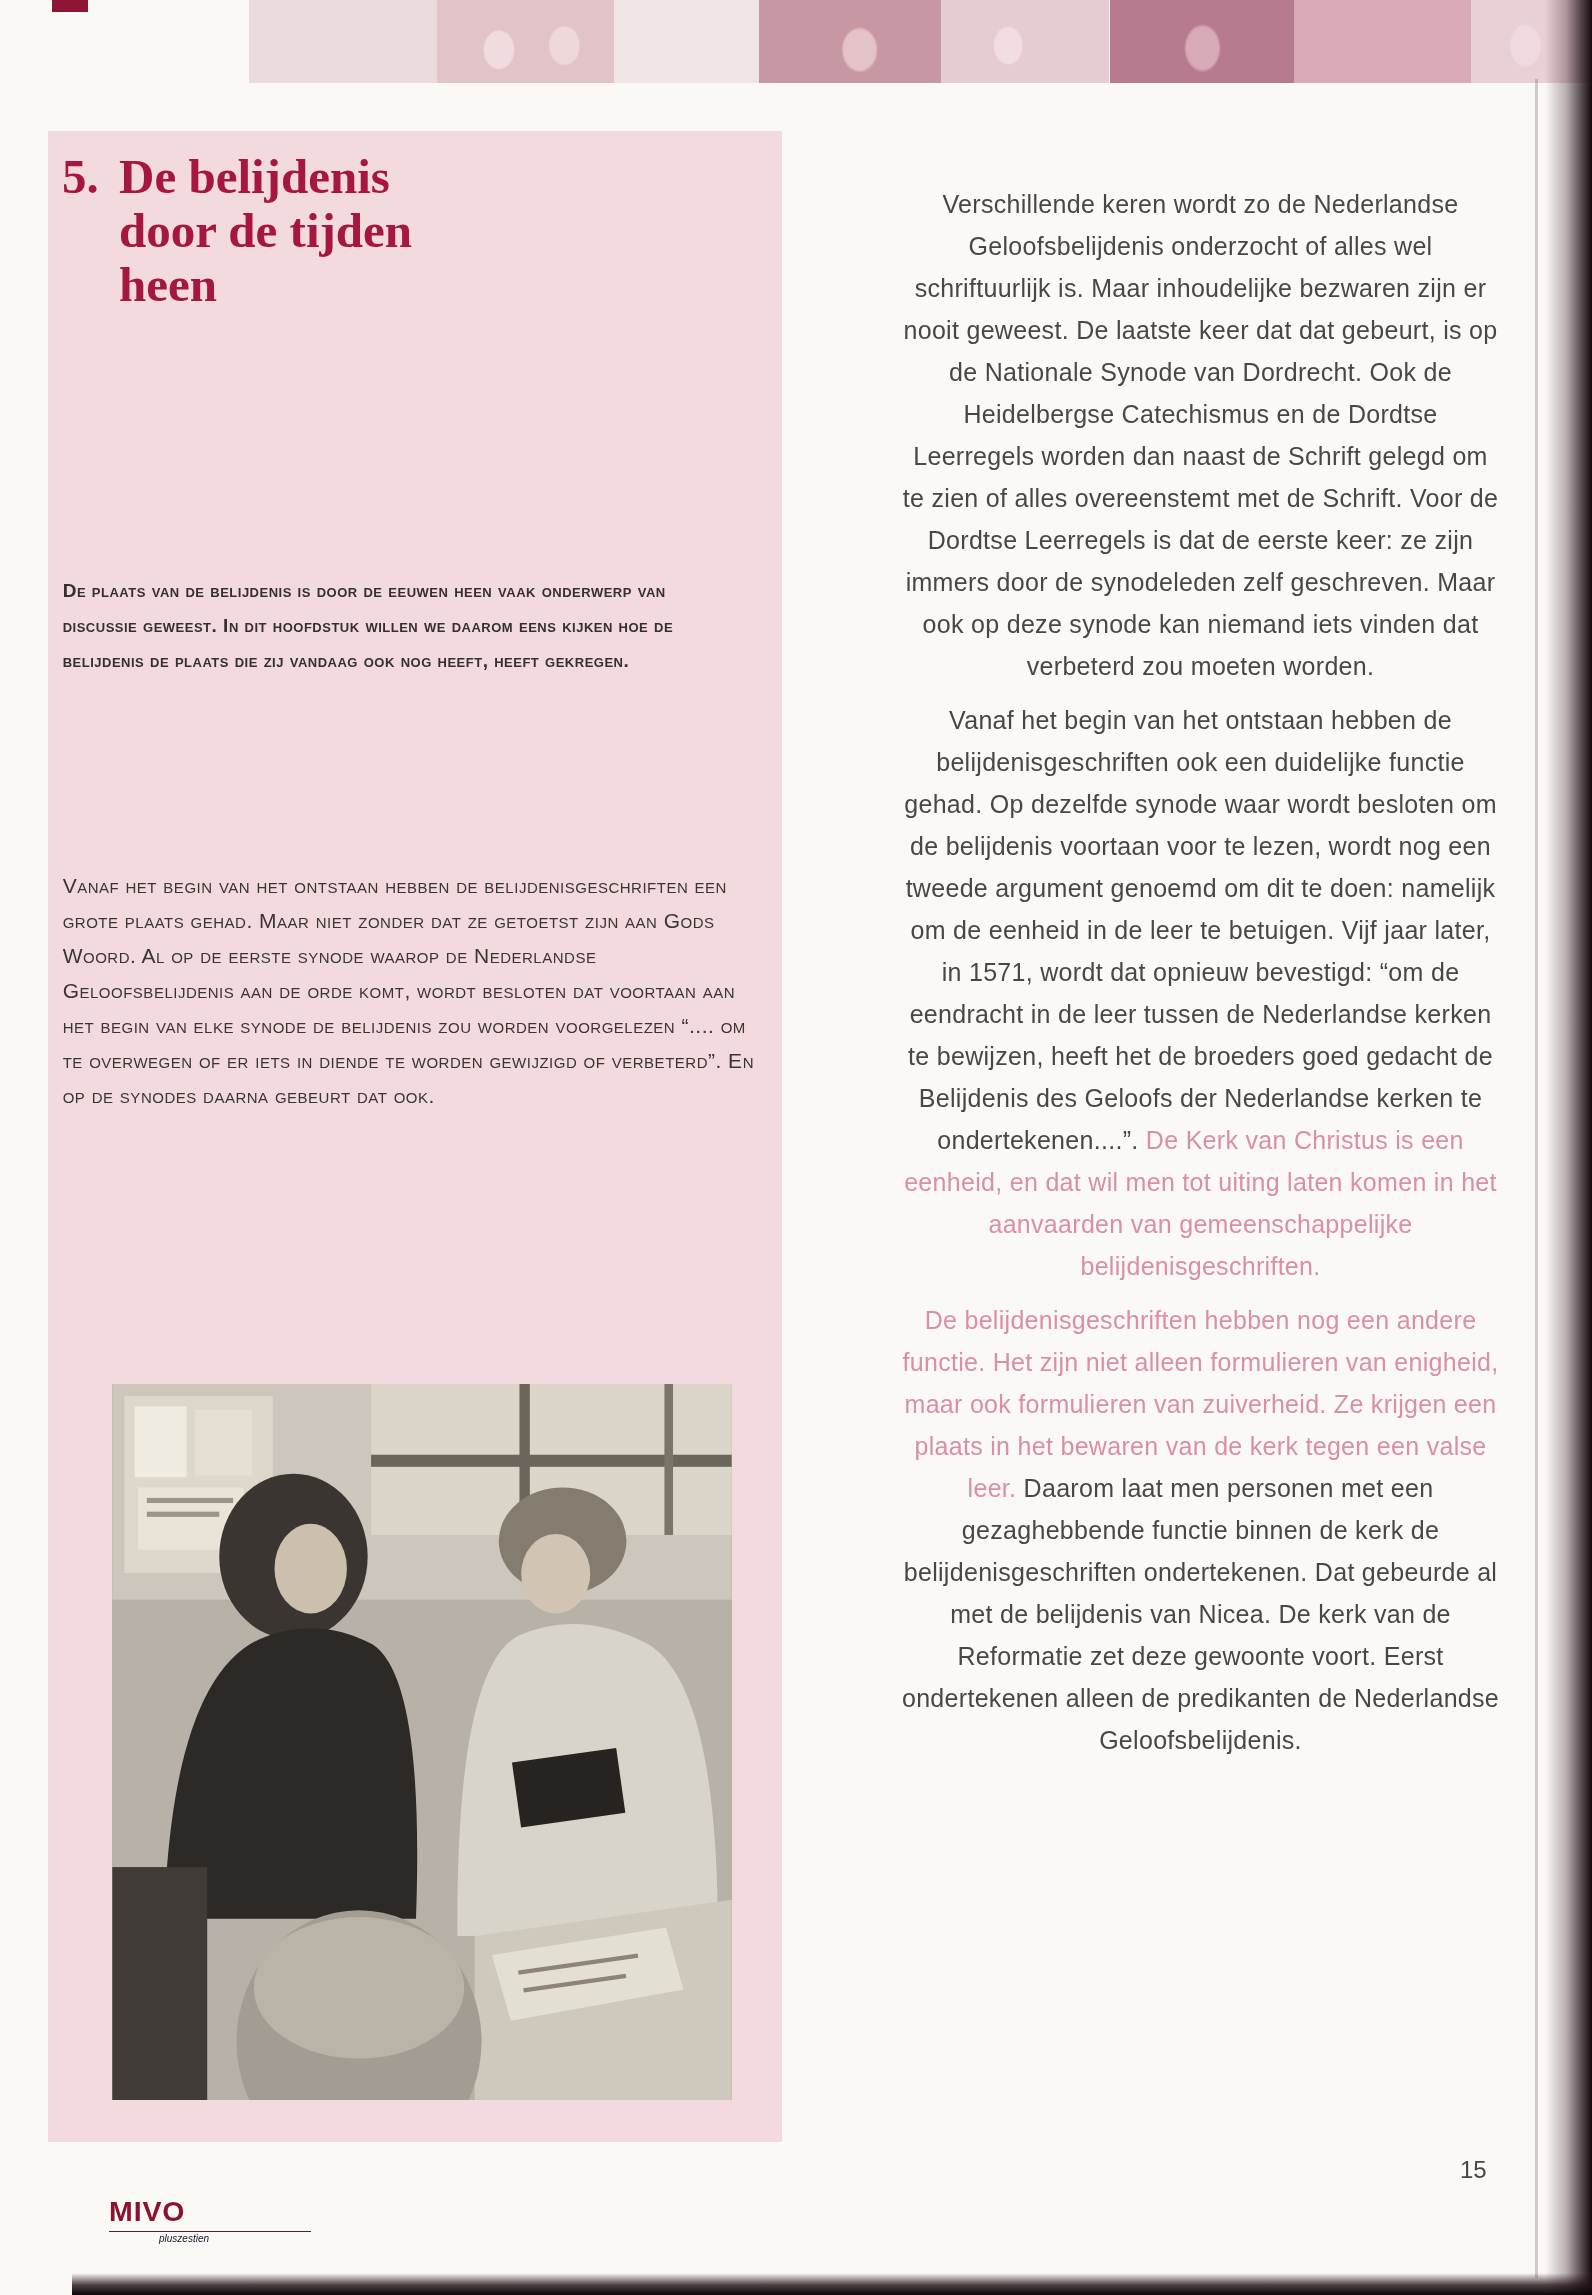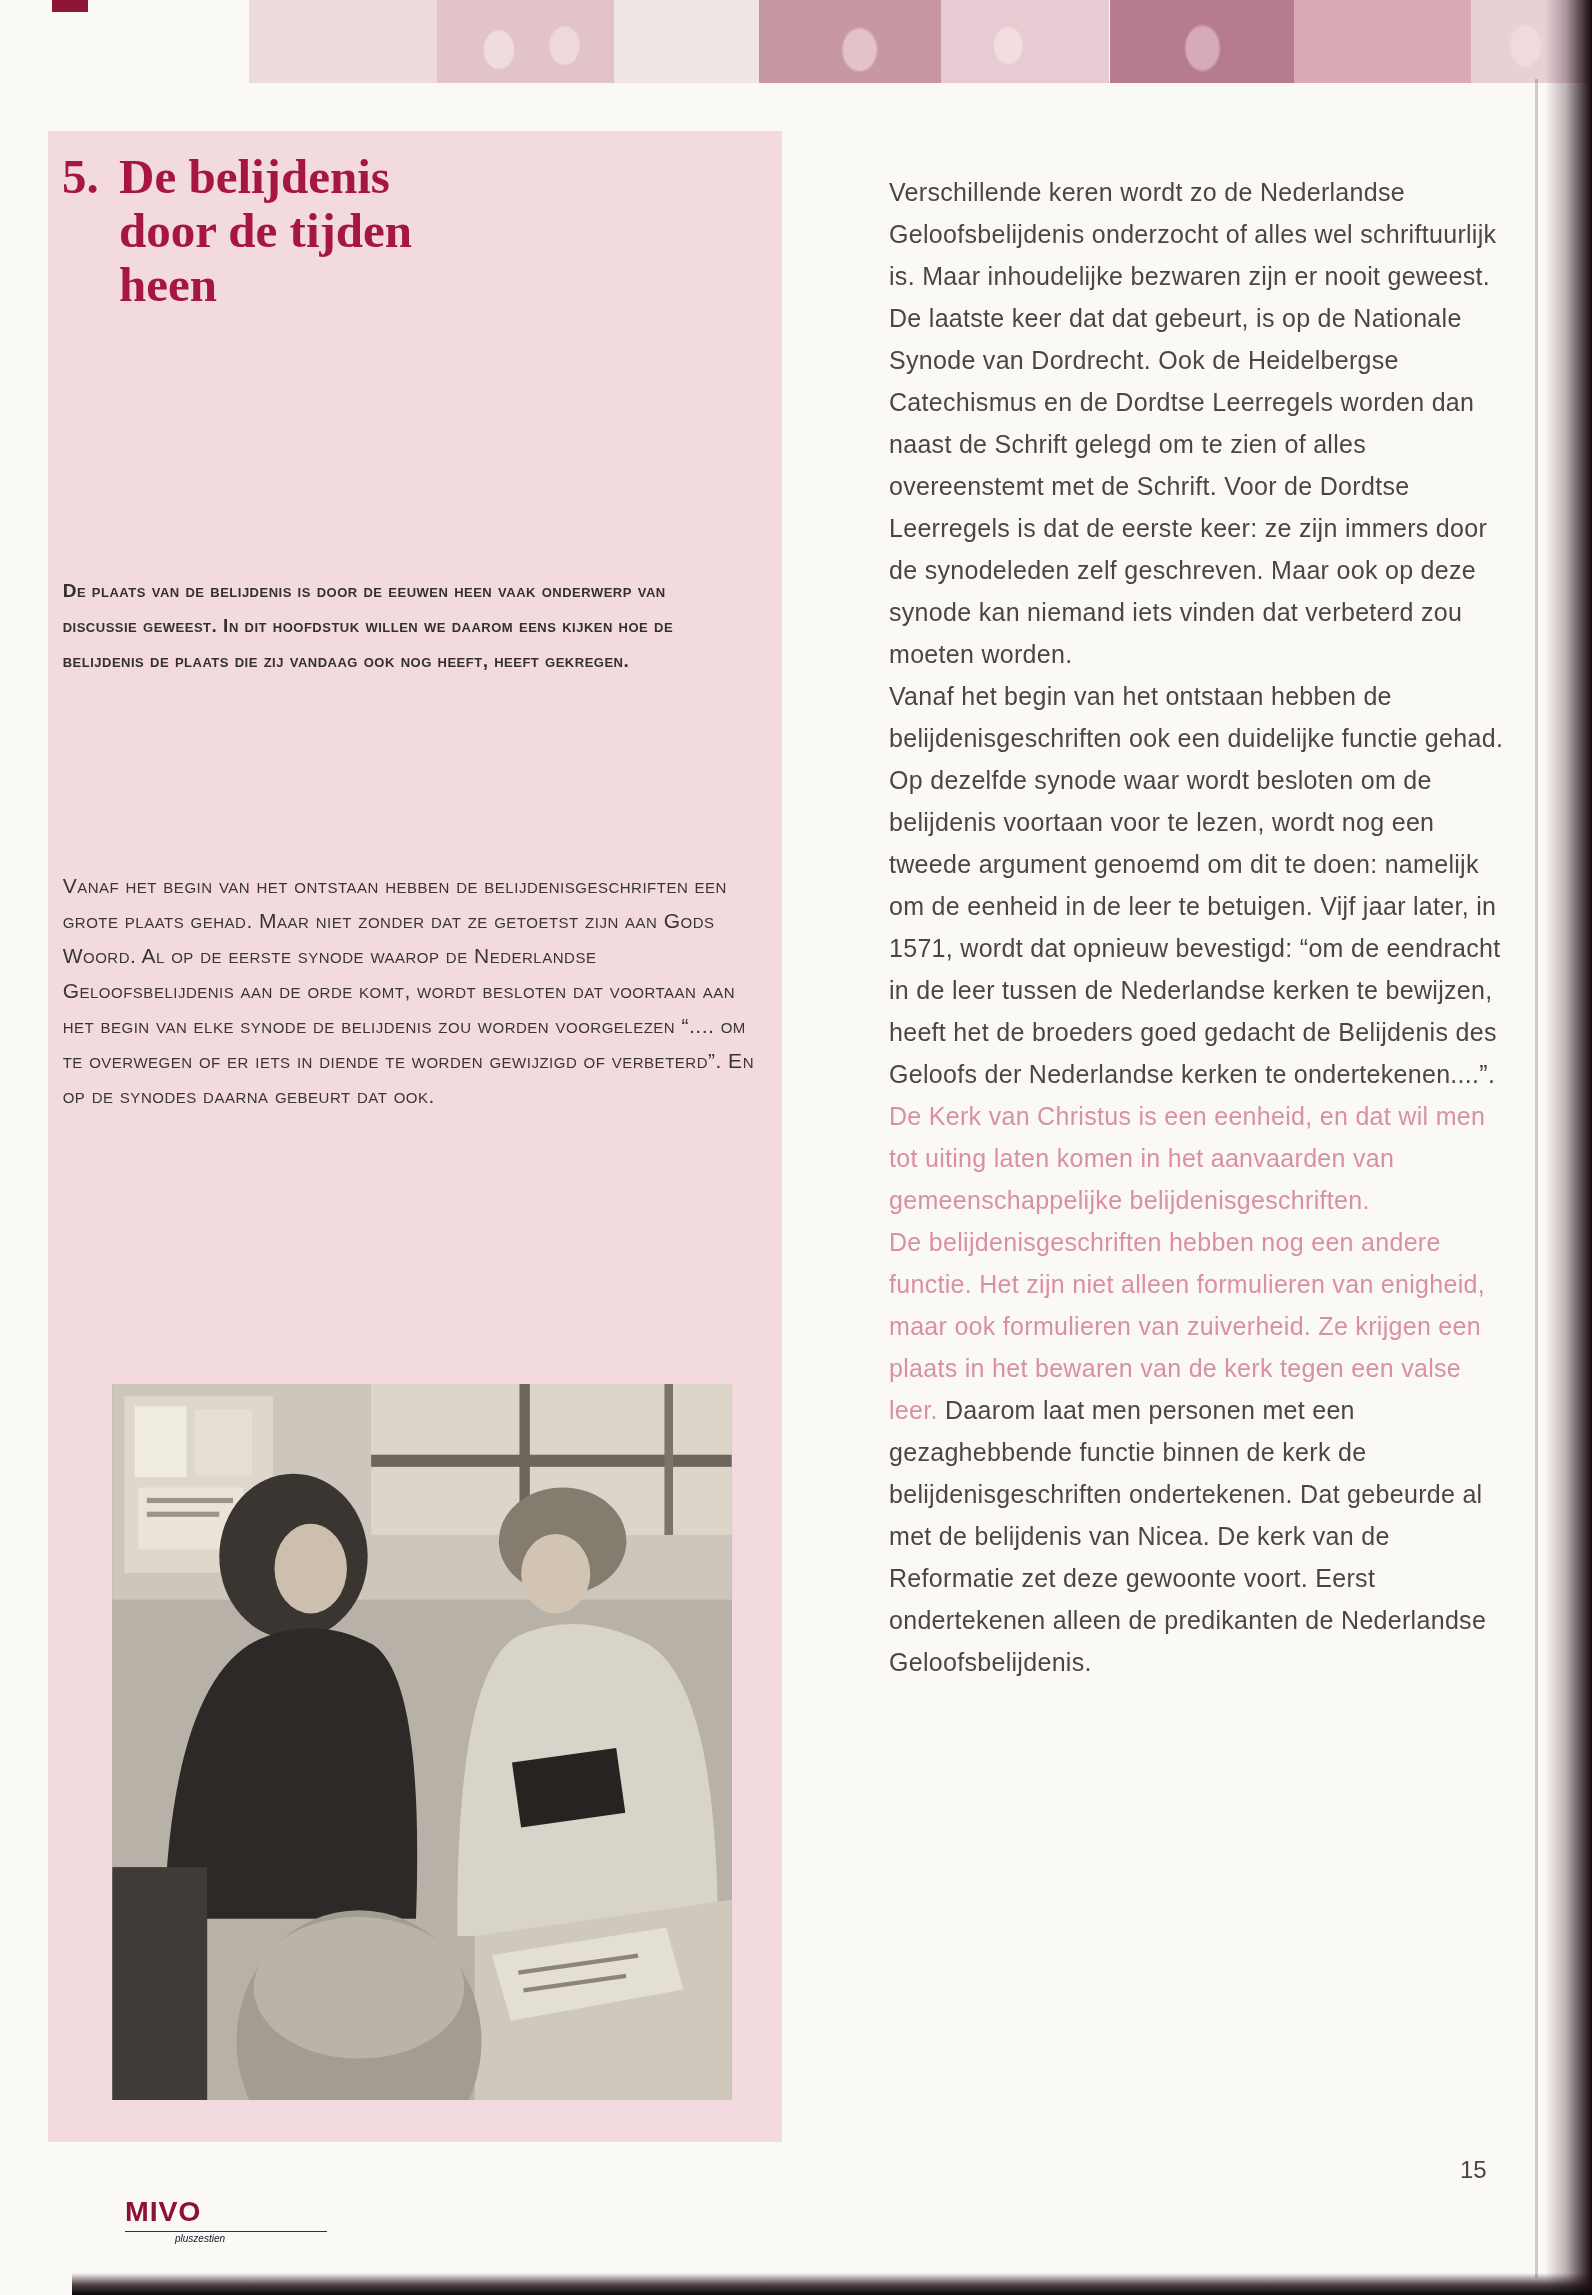--- a/index.html
+++ b/index.html
@@ -94,25 +94,25 @@
 
   
   .right-col {
     position: absolute; left: 889px; top: 171px;
     width: 623px;
     font-size: 25px;
     line-height: 42px;
     letter-spacing: 0.3px;
     color: #4b4644;
   }
-  .right-col p { margin: 0; }
+  .right-col p { margin: 12px; text-align: center; }
   .pink { color: #d98fa4; }
 
   
-  .footer-logo { position: absolute; left: 109px; top: 2195px; width: 216px; margin-left: 16px; }
+  .footer-logo { position: absolute; left: 109px; top: 2195px; width: 216px; }
   .mivo {
     font-size: 28.5px; font-weight: bold;
     color: #8d1232; letter-spacing: 0.9px;
   }
   .logo-rule { width: 202px; height: 1.7px; background: #4a2630; margin-top: 2.6px; }
   .plusz {
     display: block; margin-left: 50px; margin-top: 0.9px;
     font-style: italic; font-size: 10px; color: #0f172a;
   }
   .page-number {

